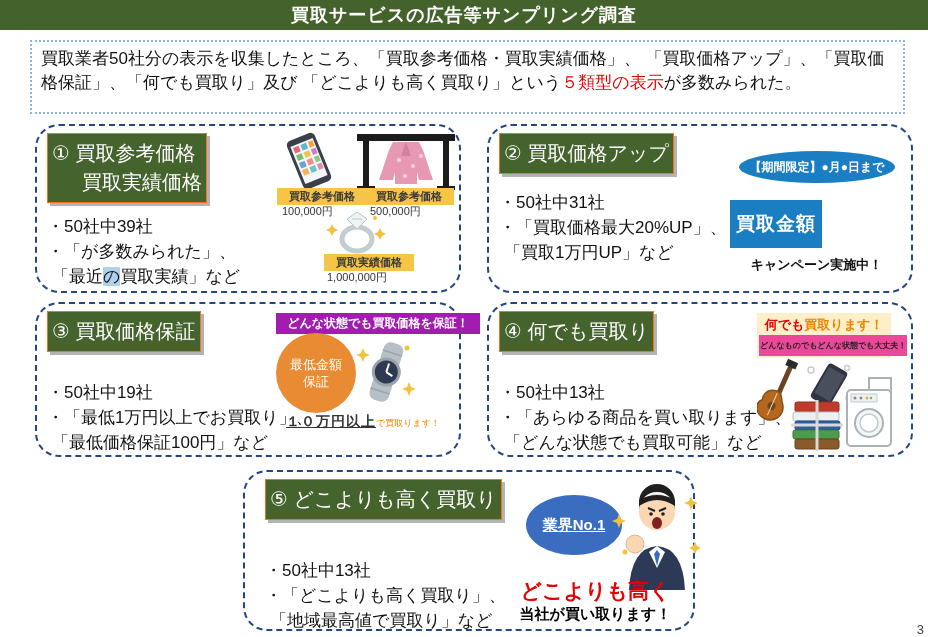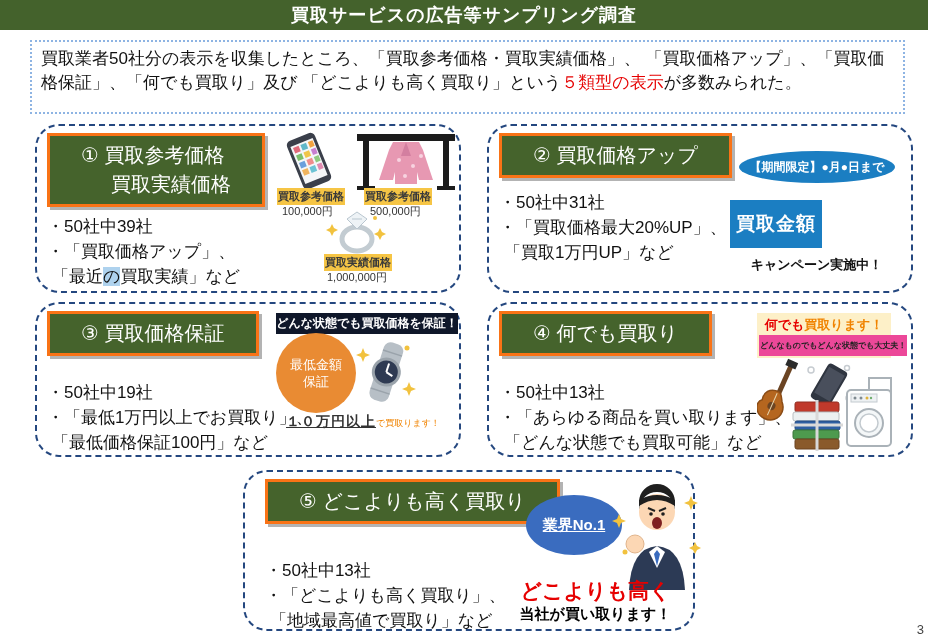--- a/index.html
+++ b/index.html
@@ -19,52 +19,52 @@
 
   
   .cat{position:absolute;border:2px dashed #24477f;border-radius:24px;background:#fff;}
   .b1{left:35px;top:124px;width:422px;height:165px;}
   .b2{left:487px;top:124px;width:422px;height:165px;}
   .b3{left:35px;top:302px;width:422px;height:151px;}
   .b4{left:487px;top:302px;width:422px;height:151px;}
   .b5{left:243px;top:470px;width:448px;height:157px;}
 
   .badge{position:absolute;left:10px;top:7px;background:#45632c;color:#fff;
-         border:3px solid #f97316;box-shadow:3px 3px 0 #b3b3b3;
-         padding:5px 31px;font-size:20px;line-height:29px;white-space:nowrap;}
+         border:1px solid #f97316;box-shadow:3px 3px 0 #b3b3b3;
+         padding:5px 4px;font-size:20px;line-height:29px;white-space:nowrap;}
   .badge .l2{display:block;margin-left:30px;}
   .b5 .badge{left:20px;}
 
   .bullets{position:absolute;left:10px;font-size:17px;line-height:25px;color:#111;white-space:nowrap;}
   .bullets .cont{padding-left:5px;}
   .b1 .bullets{top:88px;}
   .b2 .bullets{top:64px;}
   .b3 .bullets{top:76px;}
   .b4 .bullets{top:76px;}
   .b5 .bullets{top:86px;left:20px;}
   .hl{background:#aed2ee;}
 
   
   .ylabel{position:absolute;background:#f6c545;color:#3a3a3a;font-size:11px;font-weight:bold;
-          padding:1px 1px;white-space:nowrap;}
+          padding:1px 12px;white-space:nowrap;}
   .price{position:absolute;font-size:11px;color:#333;white-space:nowrap;}
 
   
   .period-ellipse{position:absolute;left:250px;top:25px;width:156px;height:32px;background:#1b7ec2;
                   border-radius:50%;color:#fff;font-size:12px;font-weight:bold;text-align:center;
                   line-height:32px;}
   .amount-row{position:absolute;left:241px;top:74px;display:flex;align-items:center;}
   .amount-box{background:#1b7ec2;color:#fff;font-size:19px;font-weight:bold;padding:11px 6px;
               letter-spacing:1px;}
   .up-text{color:#000;font-size:33px;font-weight:bold;margin-left:4px;letter-spacing:-1px;}
   .campaign{position:absolute;left:245px;top:130px;width:165px;text-align:center;
             font-size:13px;font-weight:bold;color:#111;}
 
   
-  .guar-banner{position:absolute;left:239px;top:9px;width:182px;background:#0f172a;color:#fff;
+  .guar-banner{position:absolute;left:239px;top:9px;width:204px;background:#a21caf;color:#fff;
                font-size:12px;font-weight:bold;text-align:center;padding:2px 0;}
   .guar-circle{position:absolute;left:239px;top:29px;width:80px;height:80px;border-radius:50%;
                background:#e98b33;color:#fff;font-size:13px;font-weight:normal;text-align:center;
                display:flex;flex-direction:column;justify-content:center;line-height:17px;}
   .price-line{position:absolute;left:249px;top:108px;white-space:nowrap;}
   .price-main{font-size:14px;font-weight:bold;color:#333;text-decoration:underline;letter-spacing:1px;}
   .price-suffix{font-size:9px;color:#f08300;text-align:right;}
 
   
   .any-banner{position:absolute;left:268px;top:9px;width:130px;background:#fdf0c8;text-align:center;
@@ -101,21 +101,21 @@
     <span>買取業者50社分の表示を収集したところ、「買取参考価格・買取実績価格」、 「買取価格アップ」、「買取価格保証」、「何でも買取り」及び 「どこよりも高く買取り」という</span><span class="red">５類型の表示</span><span>が多数みられた。</span>
   </div>
 
   <div class="cat b1">
     <div class="badge">
       <span>① 買取参考価格</span>
       <span class="l2">買取実績価格</span>
     </div>
     <div class="bullets">
       <div>・50社中39社</div>
-      <div>・「買取価格アップ」、</div>
+      <div>・「が多数みられた」、</div>
       <div class="cont"><span>「最近</span><span class="hl">の</span><span>買取実績」など</span></div>
     </div>
 
     <svg class="illus" style="left:243px;top:6px;" width="58" height="58" viewBox="0 0 58 58">
       <g transform="rotate(-22 29 29)">
         <rect x="14" y="3" width="30" height="52" rx="5" fill="#3a3f4a"></rect>
         <rect x="17" y="9" width="24" height="40" fill="#f4f6f8"></rect>
         <g>
           <rect x="19" y="11" width="6" height="6" fill="#e06a7a"></rect>
             <rect x="27" y="11" width="6" height="6" fill="#5fb7c9"></rect>

